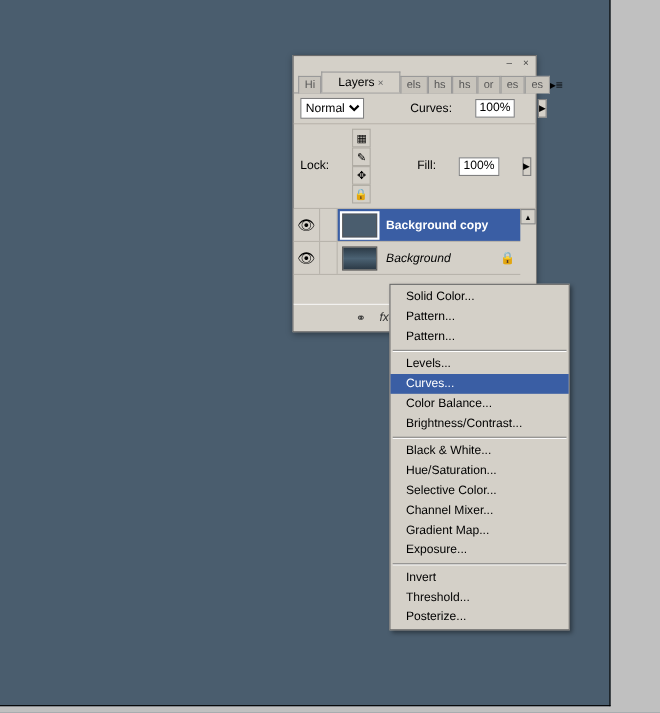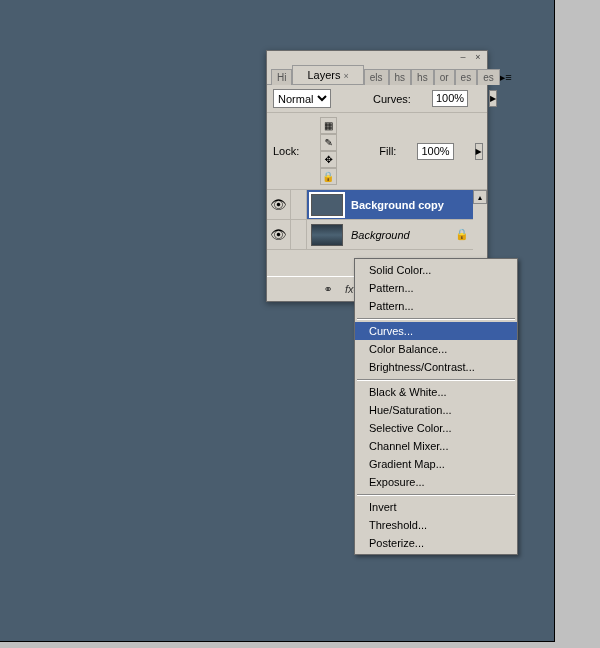--- a/index.html
+++ b/index.html
@@ -320,20 +320,21 @@
       <span>🗑</span>
     </div>
   </div>
 </div>
 
 <div class="ctx">
   <div class="item">Solid Color...</div>
   <div class="item">Pattern...</div>
   <div class="item">Pattern...</div>
   <div class="sep"></div>
+  <div class="item">Levels...</div>
   <div class="item sel">Curves...</div>
   <div class="item">Color Balance...</div>
   <div class="item">Brightness/Contrast...</div>
   <div class="sep"></div>
   <div class="item">Black &amp; White...</div>
   <div class="item">Hue/Saturation...</div>
   <div class="item">Selective Color...</div>
   <div class="item">Channel Mixer...</div>
   <div class="item">Gradient Map...</div>
   <div class="item">Exposure...</div>

